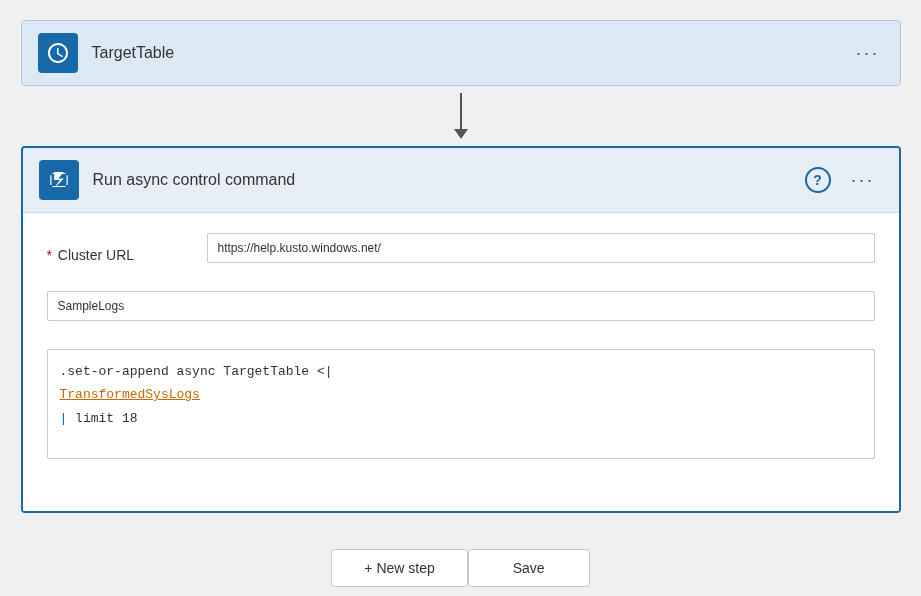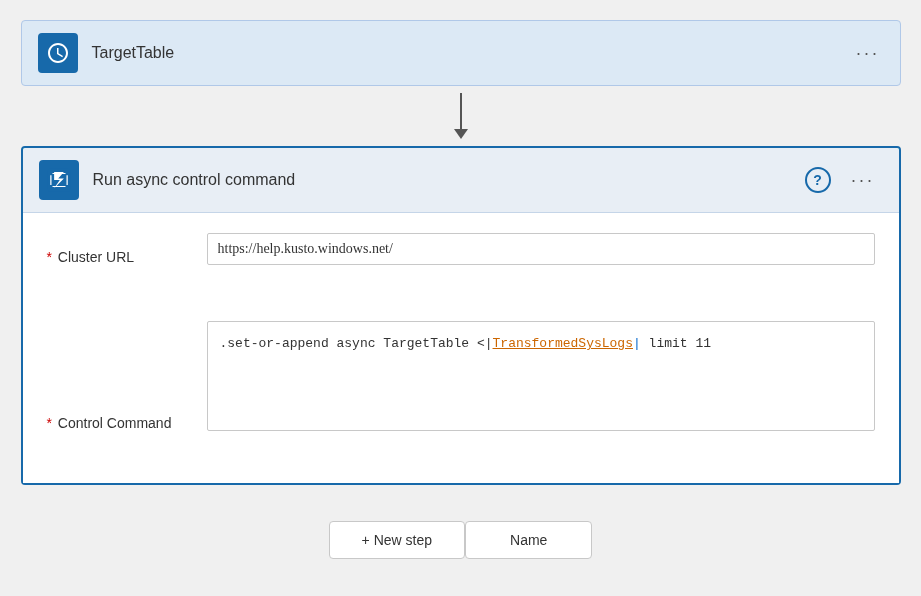--- a/index.html
+++ b/index.html
@@ -183,25 +183,24 @@
     .required-star {
       color: #cc0000;
       margin-right: 2px;
     }
 
     .form-input {
       flex: 1;
       border: 1px solid #c8c8c8;
       border-radius: 2px;
       padding: 7px 10px;
-      font-size: 14px;
+      font-size: 12px;
       color: #333;
       outline: none;
       background: #fff;
-      font-family: Liberation Serif, serif;
     }
 
     
     .bottom-actions {
       display: flex;
       justify-content: center;
       margin-top: 36px;
     }
 
     .btn-new-step {
@@ -229,21 +228,21 @@
       border: 1px solid #c8c8c8;
       border-radius: 2px;
       padding: 10px 12px;
       font-size: 13px;
       font-family: 'Consolas', 'Courier New', monospace;
       line-height: 1.8;
       min-height: 110px;
       background: #fff;
       color: #333;
       display: flex;
-      flex-direction: row;
+      flex-direction: column;
     }
 
     .cmd-line {
       white-space: pre;
     }
 
     .cmd-orange { color: #cc6600; text-decoration: underline; }
     .cmd-blue { color: #0066cc; }
   </style>
 </head>
@@ -288,34 +287,32 @@
     <div class="async-card-body">
 
       <div class="form-row">
         <label class="form-label">
           <span class="required-star">*</span> Cluster URL
         </label>
         <input type="text" class="form-input" value="https://help.kusto.windows.net/" style="">
       </div>
 
       <div class="form-row">
+        <input type="text" class="form-input" value="SampleLogs" style="">
       </div>
 
       <div class="form-row">
-        <label class="form-label">
-          <span class="required-star">*</span> Control Command
-        </label>
         <div class="textarea-styled">
           <span class="cmd-line"><span>.set-or-append async TargetTable &lt;|</span></span>
           <span class="cmd-line cmd-orange"><span>TransformedSysLogs</span></span>
-          <span class="cmd-line"><span class="cmd-blue">|</span><span> limit 11</span></span>
+          <span class="cmd-line"><span class="cmd-blue">|</span><span> limit 18</span></span>
         </div>
       </div>
 
     </div>
   </div>
 
   <div class="bottom-actions">
     <button class="btn-new-step">+ New step</button>
-    <button class="btn-save">Name</button>
+    <button class="btn-save">Save</button>
   </div>
 
 </div>
 
 </body></html>

